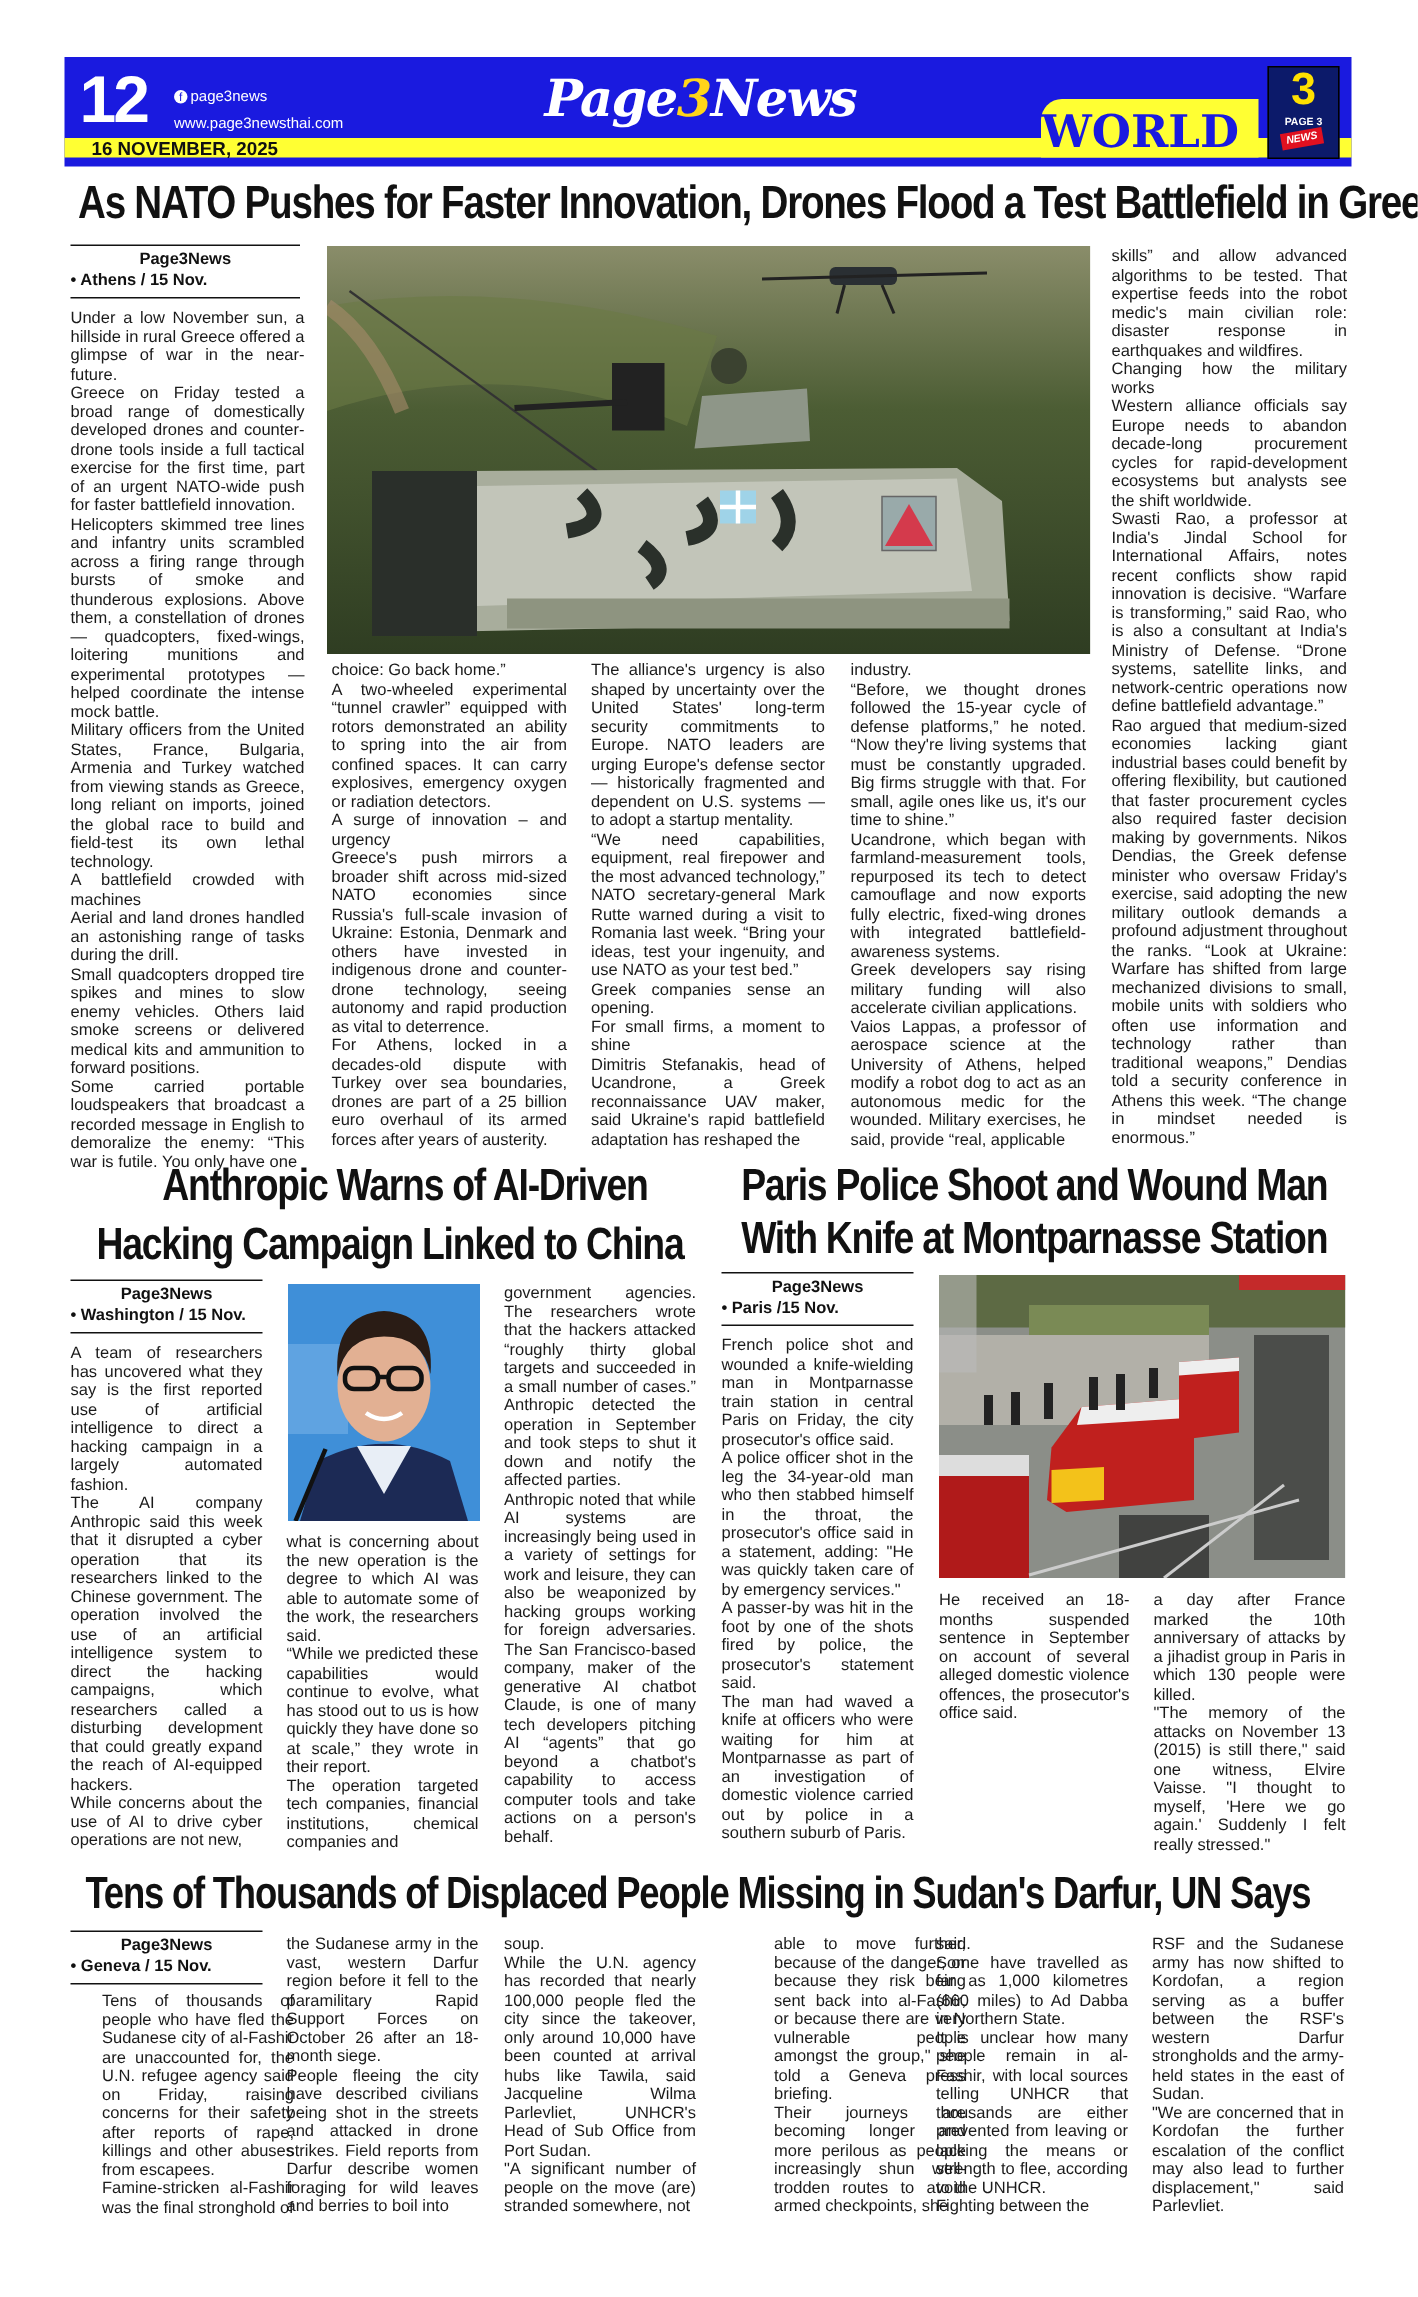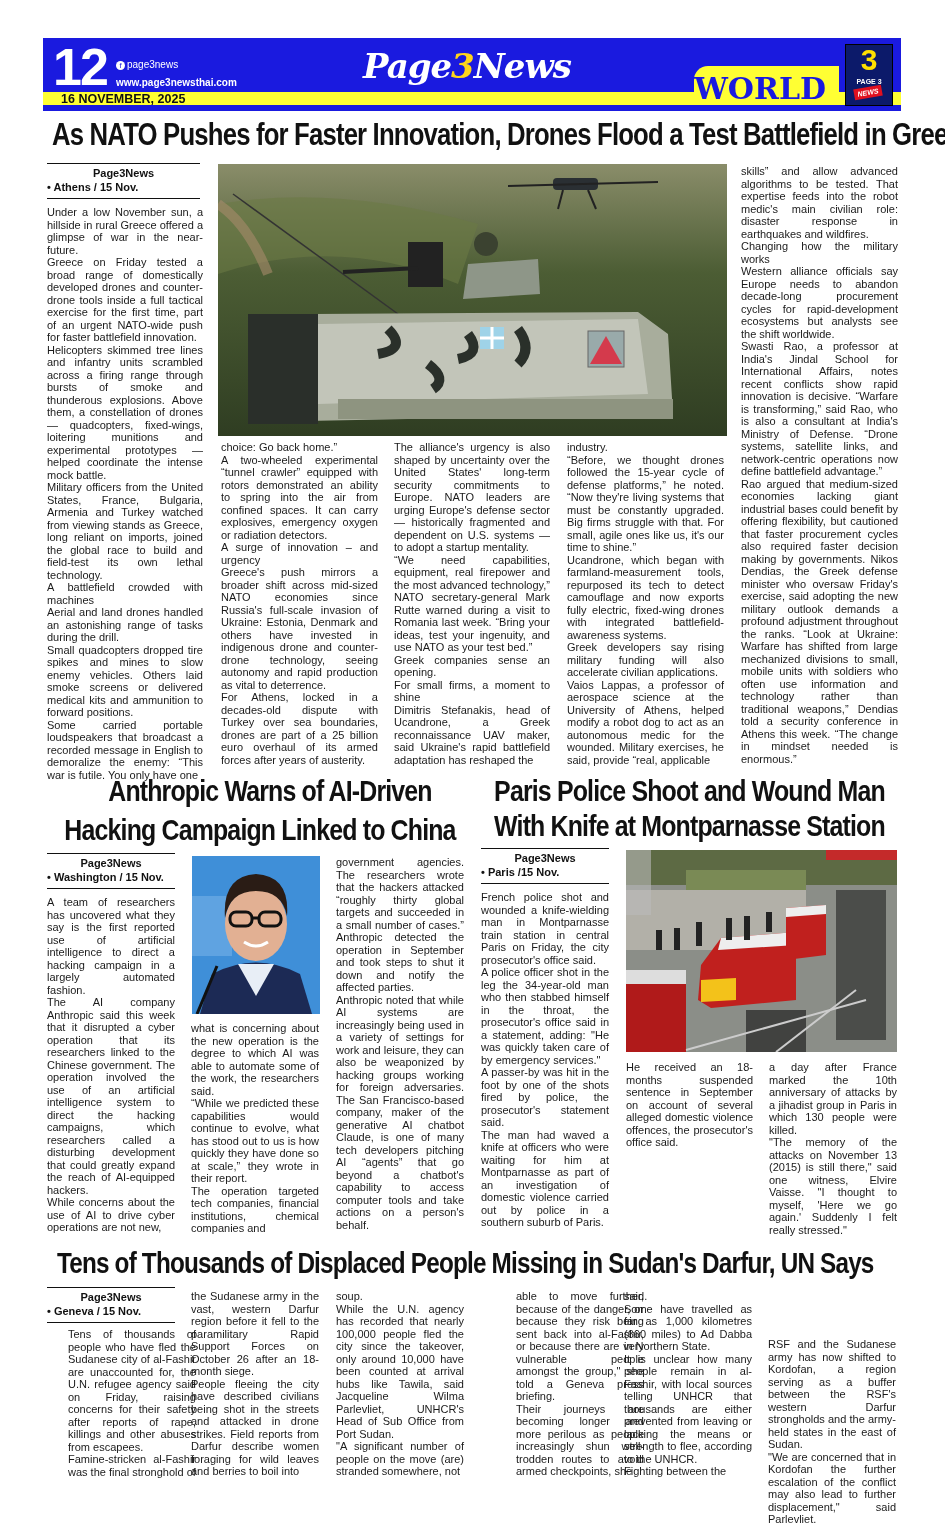--- a/index.html
+++ b/index.html
@@ -2,24 +2,24 @@
 <html><head>
 <meta charset="utf-8">
 <style>
   html,body{margin:0;padding:0;background:#fff;}
   body{width:945px;height:1531px;position:relative;overflow:hidden;font-family:"Liberation Sans",sans-serif;color:#111;}
   .abs{position:absolute;}
   
   .mast{left:43px;top:38px;width:858px;height:73px;background:#1a1adf;}
   .mast .yb{position:absolute;left:0;top:54px;width:100%;height:13px;background:#ffff33;}
   .mast .ybr{position:absolute;right:62px;top:28px;width:145px;height:39px;background:#ffff33;border-radius:14px 0 0 0;}
-  .pgnum{position:absolute;left:10px;top:2px;font-size:52px;font-weight:bold;color:#fff;letter-spacing:-2px;line-height:54px;}
+  .pgnum{position:absolute;left:10px;top:2px;font-size:44px;font-weight:bold;color:#fff;letter-spacing:-2px;line-height:54px;}
   .fbline{position:absolute;left:73px;top:21px;font-size:10px;color:#fff;}
   .fbline .fb{display:inline-block;width:9px;height:9px;border-radius:50%;background:#fff;color:#1a1adf;font-size:8px;text-align:center;line-height:9px;margin-right:2px;vertical-align:middle;}
-  .web{position:absolute;left:73px;top:39px;font-size:10px;color:#fff;font-weight:bold;}
+  .web{position:absolute;left:73px;top:39px;font-size:10px;color:#fff;font-weight:normal;}
   .date{position:absolute;left:18px;top:55px;font-size:12.5px;font-weight:bold;color:#111;line-height:12px;}
   .logo{position:absolute;left:320px;top:8px;font-family:"DejaVu Serif",serif;font-weight:bold;font-size:34px;color:#fff;font-style:italic;letter-spacing:-1px;}
   .logo .three{color:#ffd51a;}
   .section{position:absolute;right:75px;top:33px;font-family:"DejaVu Serif",serif;font-weight:bold;font-size:30px;color:#1a1adf;}
   .badge{position:absolute;right:8px;top:6px;width:46px;height:60px;background:#0c1a6a;border:1px solid #000;}
   .badge .b3{position:absolute;left:0;right:0;top:-2px;text-align:center;font-size:30px;font-weight:bold;color:#ffe000;}
   .badge .bl{position:absolute;left:0;right:0;top:33px;text-align:center;font-size:7px;font-weight:bold;color:#fff;}
   .badge .bn{position:absolute;left:8px;top:42px;width:28px;height:11px;background:#e01020;color:#fff;font-size:7px;font-weight:bold;text-align:center;line-height:11px;transform:rotate(-10deg);font-style:italic;}
   
   .headline{font-family:"Liberation Sans",sans-serif;font-weight:bold;color:#111;text-align:center;transform-origin:left top;white-space:nowrap;letter-spacing:-1px;}
@@ -252,16 +252,16 @@
 <div class="abs col" style="left:480px;top:1290px;width:128px;margin-left:36px;">
   <p>able to move further, because of the danger, or because they risk being sent back into al-Fashir, or because there are very vulnerable people amongst the group," she told a Geneva press briefing.</p>
   <p>Their journeys are becoming longer and more perilous as people increasingly shun well-trodden routes to avoid armed checkpoints, she</p>
 </div>
 <div class="abs col" style="left:624px;top:1290px;width:128px;">
   <p>said.</p>
   <p>Some have travelled as far as 1,000 kilometres (660 miles) to Ad Dabba in Northern State.</p>
   <p>It is unclear how many people remain in al-Fashir, with local sources telling UNHCR that thousands are either prevented from leaving or lacking the means or strength to flee, according to the UNHCR.</p>
   <p>Fighting between the</p>
 </div>
-<div class="abs col" style="left:768px;top:1290px;width:128px;margin-top:48px;">
+<div class="abs col" style="left:768px;top:1290px;width:128px;">
   <p>RSF and the Sudanese army has now shifted to Kordofan, a region serving as a buffer between the RSF's western Darfur strongholds and the army-held states in the east of Sudan.</p>
   <p>"We are concerned that in Kordofan the further escalation of the conflict may also lead to further displacement," said Parlevliet.</p>
 </div>
 
 </body></html>

